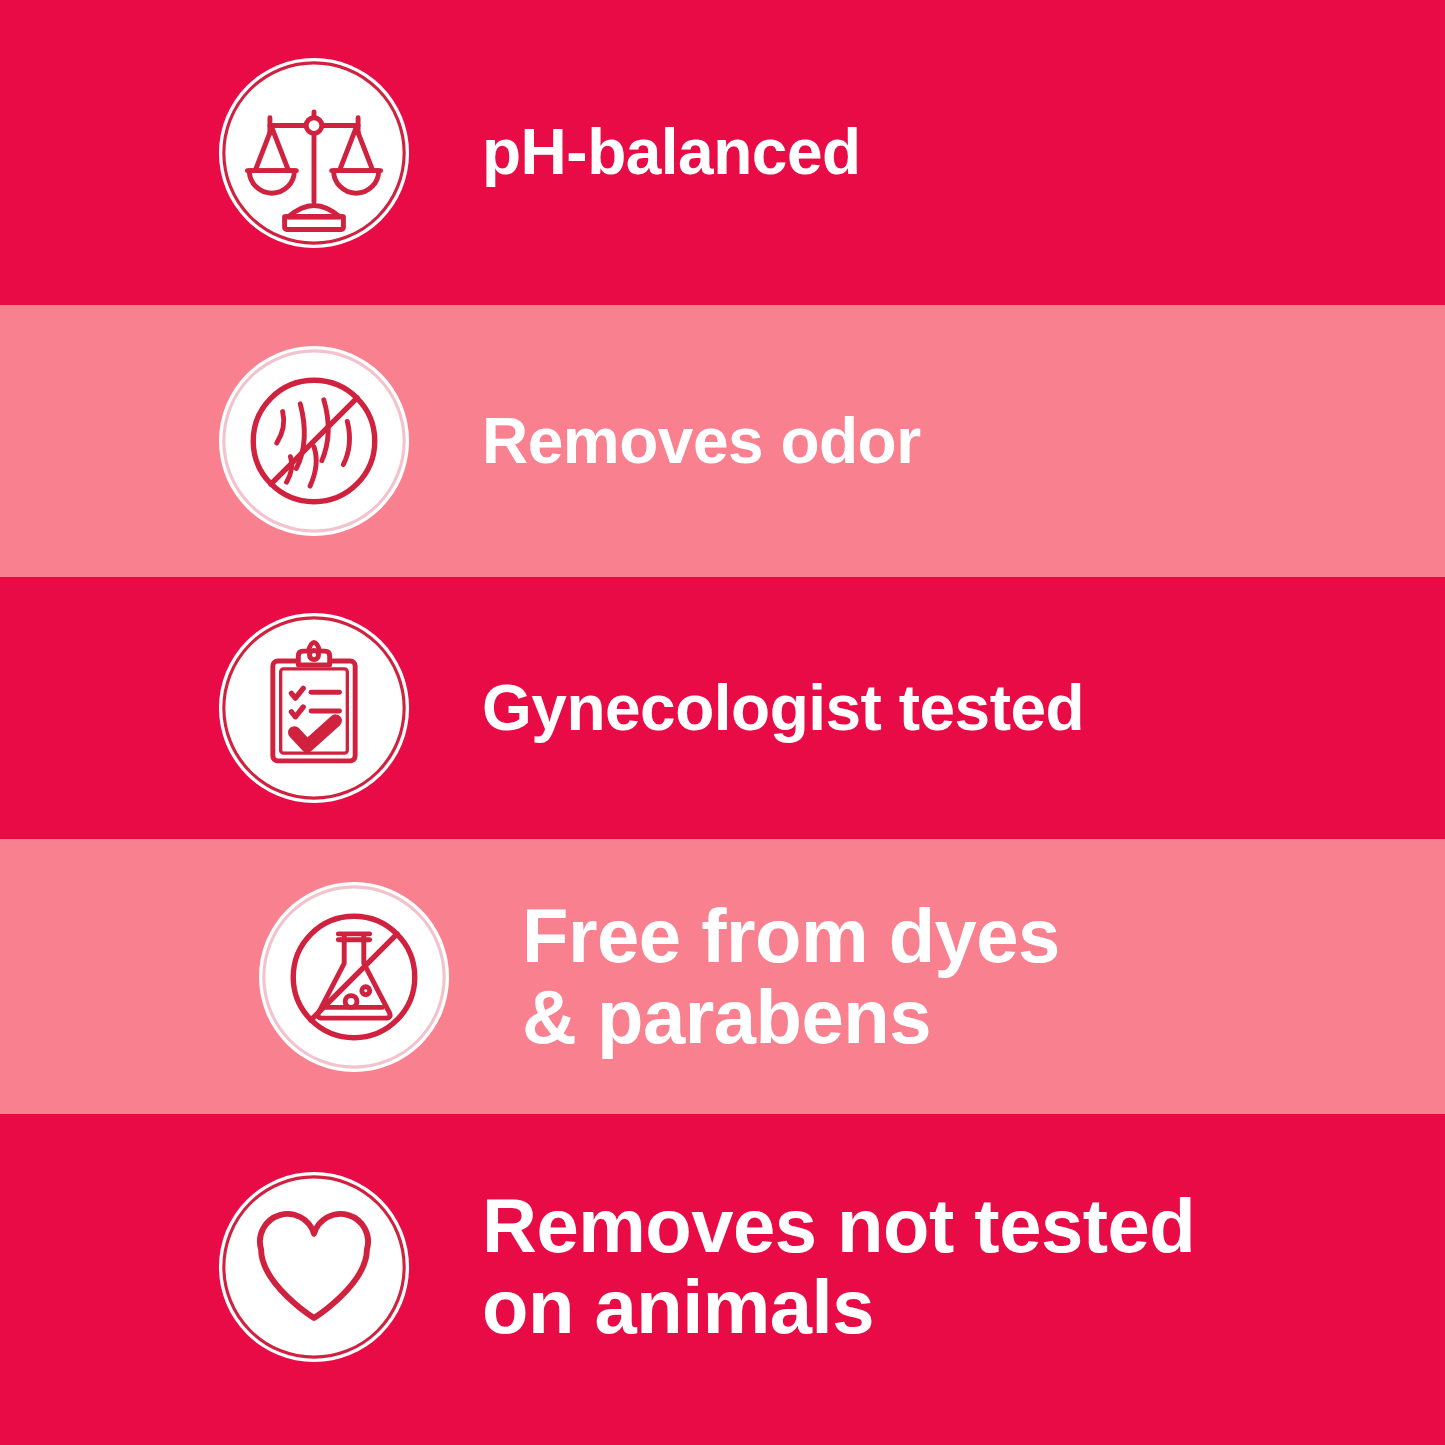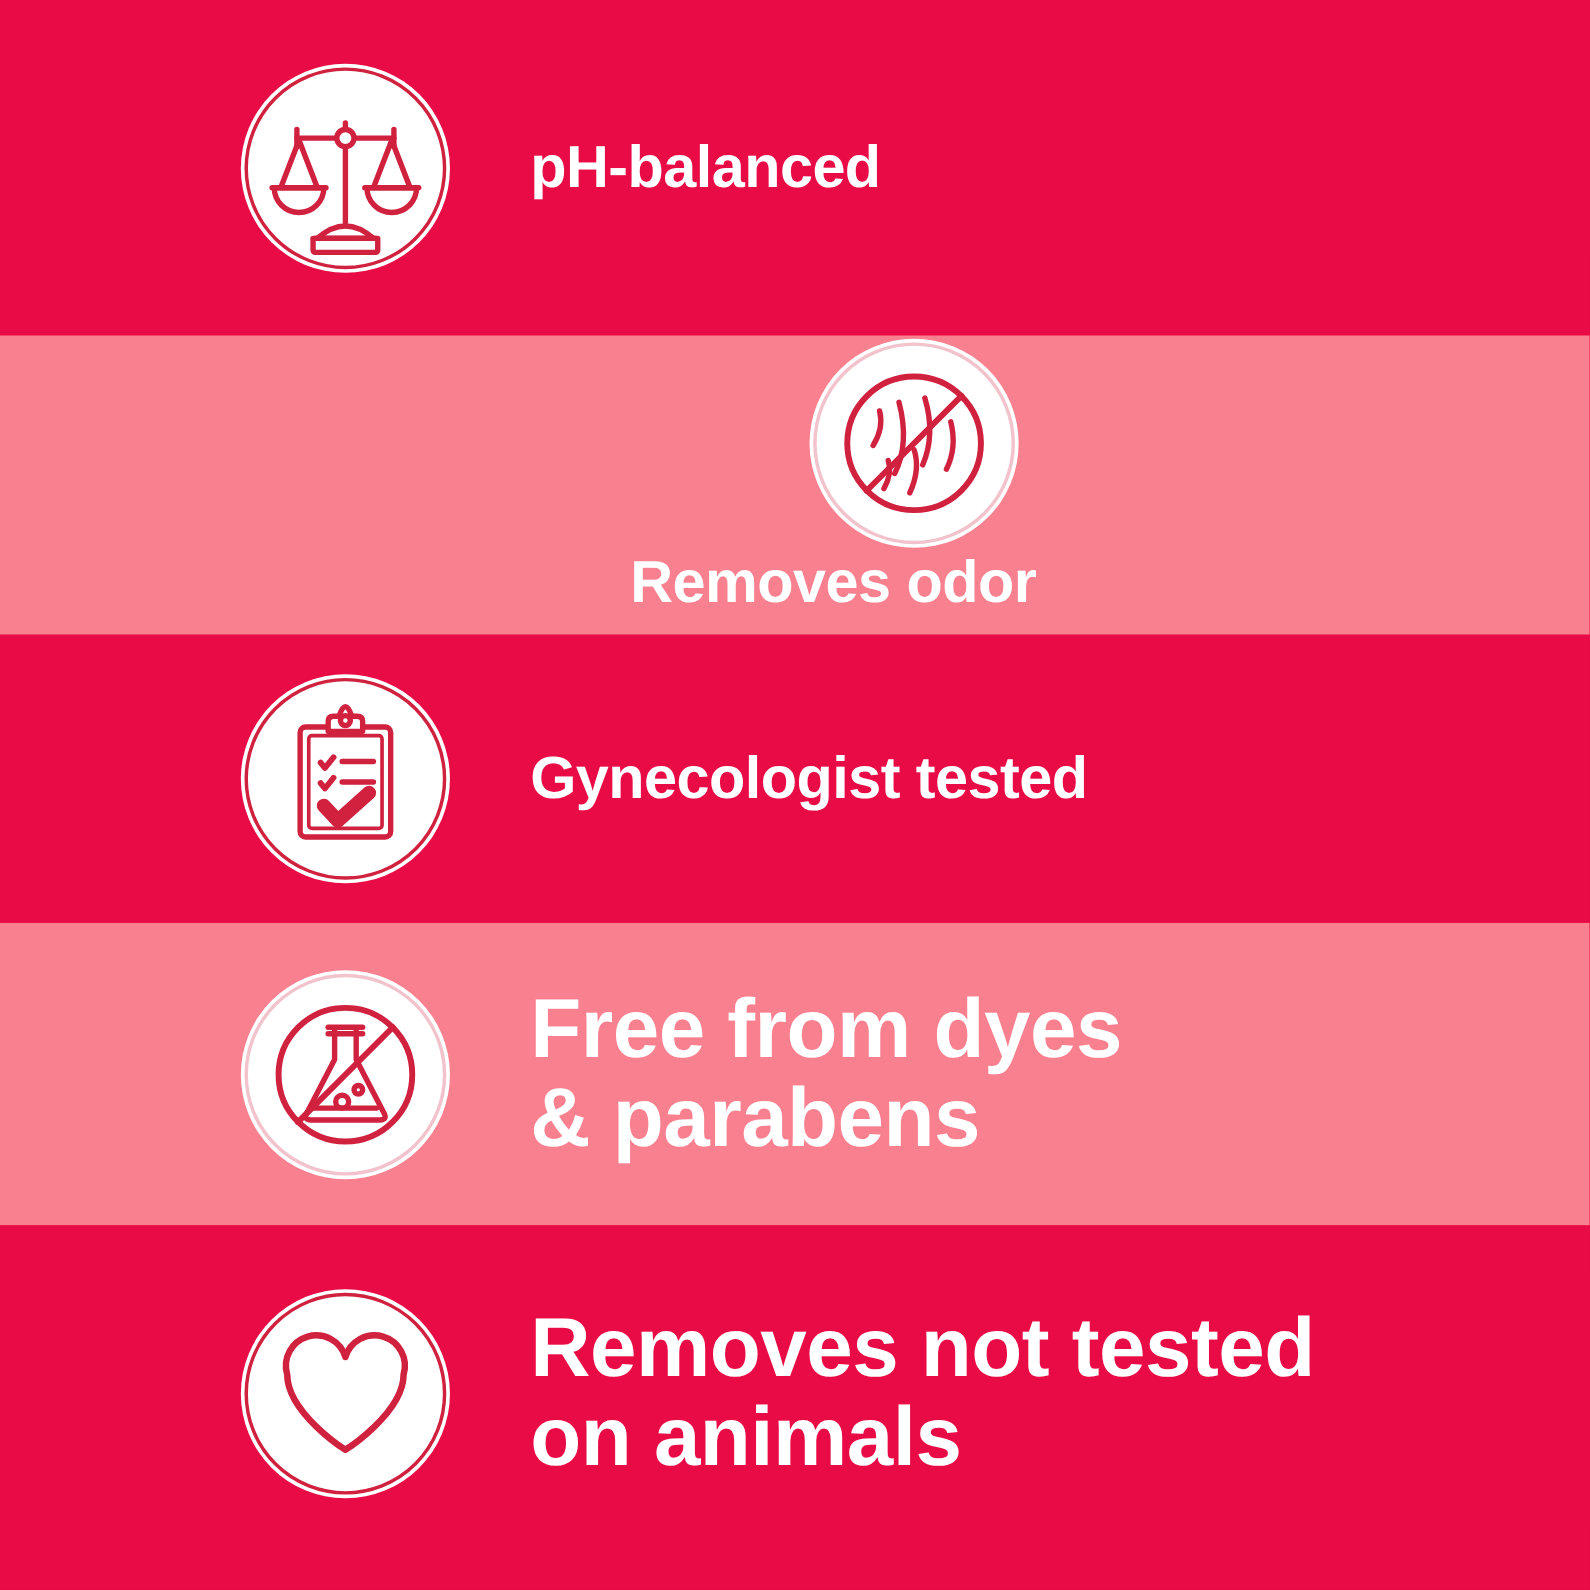--- a/index.html
+++ b/index.html
@@ -25,23 +25,23 @@
     align-items: center;
     width: 100%;
     box-sizing: border-box;
     position: relative;
   }
   .band.dark  { background: #E80B45; }
   .band.light { background: #F9808F; }
 
   
   .band-1 { height: 305px; }
-  .band-2 { height: 272px; flex-direction: column; }
+  .band-2 { height: 272px; }
   .band-3 { height: 262px; align-items: center; }
-  .band-4 { height: 275px; }
+  .band-4 { height: 275px; padding-left: 40px; }
   .band-5 { height: 305px; }
 
   .icon-wrap {
     width: 196px;
     height: 196px;
     min-width: 196px;
     margin-left: 216px;
     display: flex;
     align-items: center;
     justify-content: center;
@@ -50,21 +50,21 @@
   .icon-wrap svg {
     display: block;
     width: 196px;
     height: 196px;
   }
 
   .label {
     margin-left: 70px;
     color: #FFFFFF;
     font-weight: 700;
-    font-size: 54px;
+    font-size: 64px;
     line-height: 1.07;
     letter-spacing: -0.5px;
     white-space: pre-line;
     font-family: "Liberation Sans", sans-serif;
   }
   .label-2line {
     font-size: 76px;
     line-height: 1.06;
   }
 </style>

